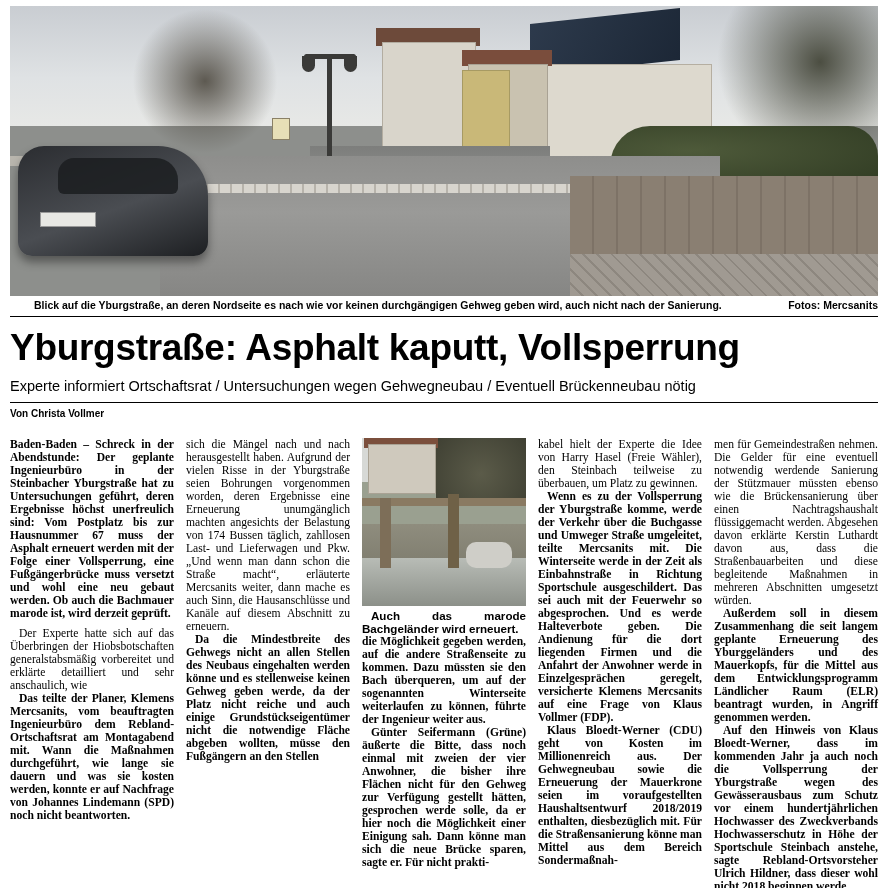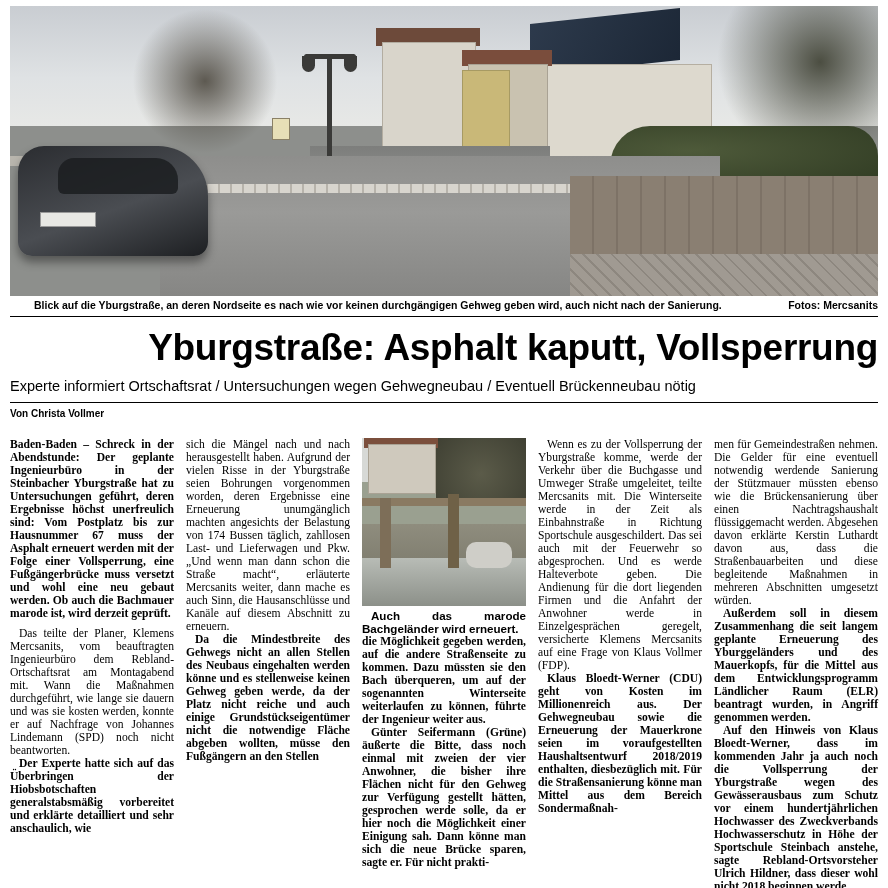--- a/index.html
+++ b/index.html
@@ -122,21 +122,21 @@
   .caption-text{font-weight:700;padding-left:24px;}
   .caption-credit{font-weight:700;white-space:nowrap;padding-left:10px;}
 
   .rule{width:868px;height:1px;background:#000;margin:4px 10px 0 10px;}
 
   .headline{
     width:868px;margin:10px 10px 0 10px;
     font-family:"Liberation Sans", sans-serif;
     font-weight:700;
     font-size:37px;line-height:42px;
-    text-align:right;
+    text-align:left;
     letter-spacing:-0.3px;
   }
   .subhead{
     width:868px;margin:8px 10px 0 10px;
     font-family:"Liberation Sans", sans-serif;
     font-weight:400;
     font-size:14.5px;line-height:18px;
   }
   .rule2{width:868px;height:1px;background:#000;margin:7px 10px 0 10px;}
 
@@ -231,22 +231,22 @@
   <div class="headline">Yburgstraße: Asphalt kaputt, Vollsperrung</div>
   <div class="subhead">Experte informiert Ortschaftsrat / Untersuchungen wegen Gehwegneubau / Eventuell Brückenneubau nötig</div>
   <div class="rule2"></div>
   <div class="byline">Von Christa Vollmer</div>
 
   <div class="cols">
 
     <div class="col">
       <p class="first lead">Baden-Baden – Schreck in der Abendstunde: Der geplante Ingenieurbüro in der Steinbacher Yburgstraße hat zu Untersuchungen geführt, deren Ergebnisse höchst unerfreulich sind: Vom Postplatz bis zur Hausnummer 67 muss der Asphalt erneuert werden mit der Folge einer Vollsperrung, eine Fußgängerbrücke muss versetzt und wohl eine neu gebaut werden. Ob auch die Bachmauer marode ist, wird derzeit geprüft.</p>
       <div class="gap"></div>
+      <p>Der Experte hatte sich auf das Überbringen der Hiobsbotschaften generalstabsmäßig vorbereitet und erklärte detailliert und sehr anschaulich, wie</p>
       <p>Das teilte der Planer, Klemens Mercsanits, vom beauftragten Ingenieurbüro dem Rebland-Ortschaftsrat am Montagabend mit. Wann die Maßnahmen durchgeführt, wie lange sie dauern und was sie kosten werden, konnte er auf Nachfrage von Johannes Lindemann (SPD) noch nicht beantworten.</p>
-      <p>Der Experte hatte sich auf das Überbringen der Hiobsbotschaften generalstabsmäßig vorbereitet und erklärte detailliert und sehr anschaulich, wie</p>
     </div>
 
     <div class="col">
       <p class="first">sich die Mängel nach und nach herausgestellt haben. Aufgrund der vielen Risse in der Yburgstraße seien Bohrungen vorgenommen worden, deren Ergebnisse eine Erneuerung unumgänglich machten angesichts der Belastung von 174 Bussen täglich, zahllosen Last- und Lieferwagen und Pkw. „Und wenn man dann schon die Straße macht“, erläuterte Mercsanits weiter, dann mache es auch Sinn, die Hausanschlüsse und Kanäle auf diesem Abschnitt zu erneuern.</p>
       <p>Da die Mindestbreite des Gehwegs nicht an allen Stellen des Neubaus eingehalten werden könne und es stellenweise keinen Gehweg geben werde, da der Platz nicht reiche und auch einige Grundstückseigentümer nicht die notwendige Fläche abgeben wollten, müsse den Fußgängern an den Stellen</p>
     </div>
 
     <div class="col">
       <div class="photo2">
         <div class="p2sky"></div>
@@ -259,20 +259,21 @@
         <div class="p2post1"></div>
         <div class="p2post2"></div>
         <div class="p2stone"></div>
       </div>
       <p class="p2cap">Auch das marode Bachgeländer wird erneuert.</p>
       <p class="first">die Möglichkeit gegeben werden, auf die andere Straßenseite zu kommen. Dazu müssten sie den Bach überqueren, um auf der sogenannten Winterseite weiterlaufen zu können, führte der Ingenieur weiter aus.</p>
       <p>Günter Seifermann (Grüne) äußerte die Bitte, dass noch einmal mit zweien der vier Anwohner, die bisher ihre Flächen nicht für den Gehweg zur Verfügung gestellt hätten, gesprochen werde solle, da er hier noch die Möglichkeit einer Einigung sah. Dann könne man sich die neue Brücke sparen, sagte er. Für nicht prakti-</p>
     </div>
 
     <div class="col">
+      <p class="first">kabel hielt der Experte die Idee von Harry Hasel (Freie Wähler), den Steinbach teilweise zu überbauen, um Platz zu gewinnen.</p>
       <p>Wenn es zu der Vollsperrung der Yburgstraße komme, werde der Verkehr über die Buchgasse und Umweger Straße umgeleitet, teilte Mercsanits mit. Die Winterseite werde in der Zeit als Einbahnstraße in Richtung Sportschule ausgeschildert. Das sei auch mit der Feuerwehr so abgesprochen. Und es werde Halteverbote geben. Die Andienung für die dort liegenden Firmen und die Anfahrt der Anwohner werde in Einzelgesprächen geregelt, versicherte Klemens Mercsanits auf eine Frage von Klaus Vollmer (FDP).</p>
       <p>Klaus Bloedt-Werner (CDU) geht von Kosten im Millionenreich aus. Der Gehwegneubau sowie die Erneuerung der Mauerkrone seien im voraufgestellten Haushaltsentwurf 2018/2019 enthalten, diesbezüglich mit. Für die Straßensanierung könne man Mittel aus dem Bereich Sondermaßnah-</p>
     </div>
 
     <div class="col">
       <p class="first">men für Gemeindestraßen nehmen. Die Gelder für eine eventuell notwendig werdende Sanierung der Stützmauer müssten ebenso wie die Brückensanierung über einen Nachtragshaushalt flüssiggemacht werden. Abgesehen davon erklärte Kerstin Luthardt davon aus, dass die Straßenbauarbeiten und diese begleitende Maßnahmen in mehreren Abschnitten umgesetzt würden.</p>
       <p>Außerdem soll in diesem Zusammenhang die seit langem geplante Erneuerung des Yburggeländers und des Mauerkopfs, für die Mittel aus dem Entwicklungsprogramm Ländlicher Raum (ELR) beantragt wurden, in Angriff genommen werden.</p>
       <p>Auf den Hinweis von Klaus Bloedt-Werner, dass im kommenden Jahr ja auch noch die Vollsperrung der Yburgstraße wegen des Gewässerausbaus zum Schutz vor einem hundertjährlichen Hochwasser des Zweckverbands Hochwasserschutz in Höhe der Sportschule Steinbach anstehe, sagte Rebland-Ortsvorsteher Ulrich Hildner, dass dieser wohl nicht 2018 beginnen werde.</p>
     </div>
 

